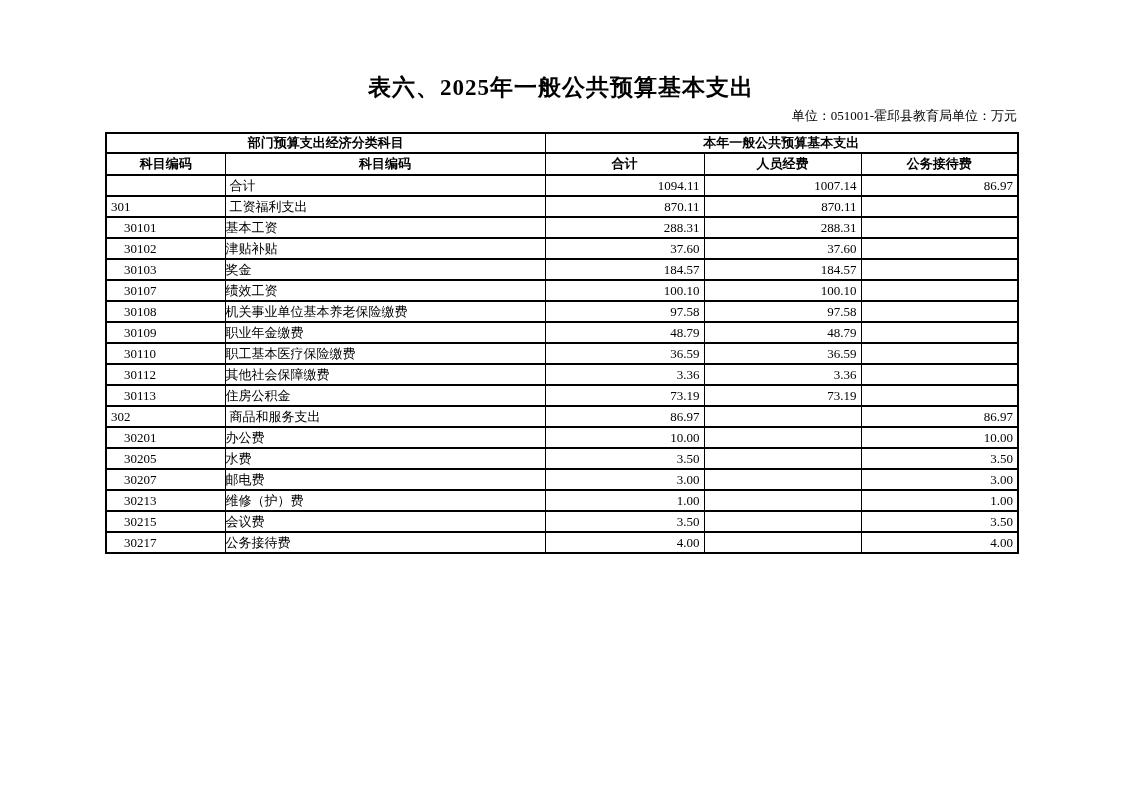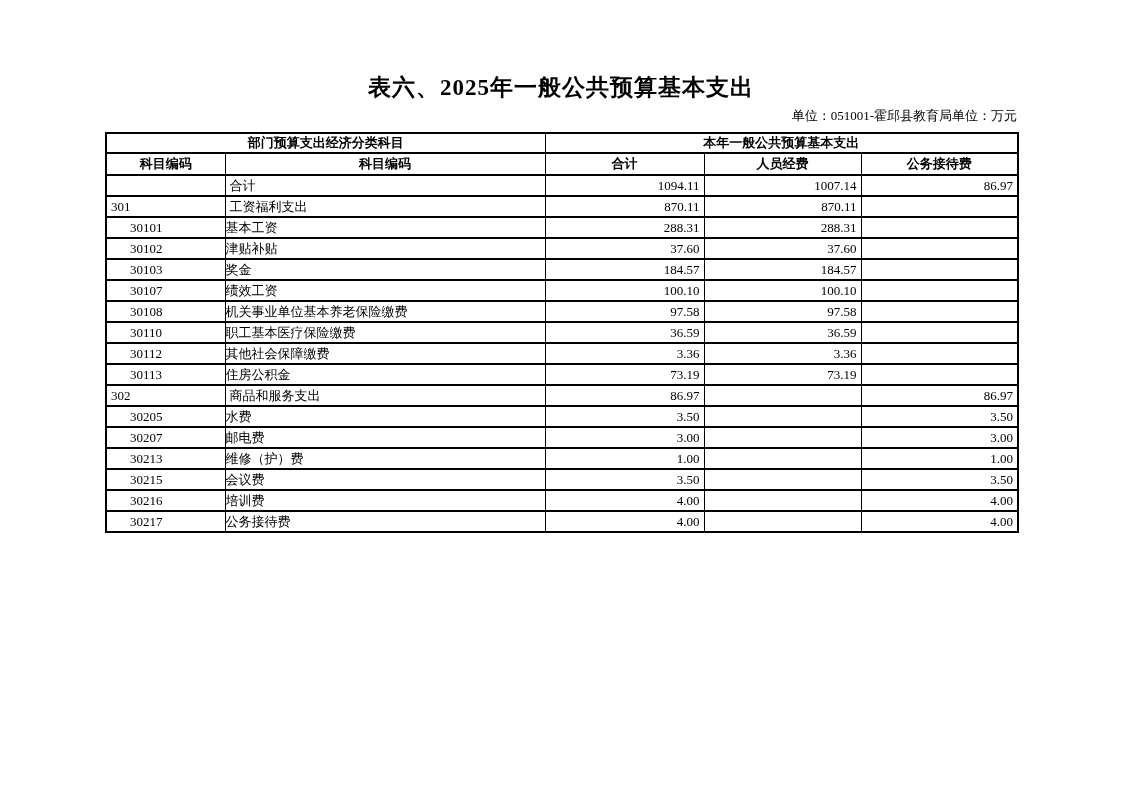--- a/index.html
+++ b/index.html
@@ -64,21 +64,21 @@
   }
   .budget-table tr.group-header-row th { height: 16px; }
   .budget-table tr.col-header-row th   { height: 22px; }
   .budget-table tbody tr { height: 21px; }
   .cell-code  { text-align: left; }
   .cell-name  { text-align: left; }
   .cell-total, .cell-personnel, .cell-public {
     text-align: right;
     padding-right: 5px;
   }
-  tr.level-2 .cell-code { padding-left: 23px; }
+  tr.level-2 .cell-code { padding-left: 17px; }
   tr.level-2 .cell-name { padding-left: 0; }
   tr.level-0 .cell-code, tr.level-1 .cell-code,
   tr.level-0 .cell-name, tr.level-1 .cell-name { padding-left: 4px; }
 </style>
 </head>
 <body>
 
 <div class="page">
 
   <h1 class="page-title">表六、2025年一般公共预算基本支出</h1>
@@ -153,20 +153,27 @@
       <td class="cell-public"></td>
     </tr>
         <tr class="level-2">
       <td class="cell-code">30108</td>
       <td class="cell-name">机关事业单位基本养老保险缴费</td>
       <td class="cell-total">97.58</td>
       <td class="cell-personnel">97.58</td>
       <td class="cell-public"></td>
     </tr>
         <tr class="level-2">
+      <td class="cell-code">30109</td>
+      <td class="cell-name">职业年金缴费</td>
+      <td class="cell-total">48.79</td>
+      <td class="cell-personnel">48.79</td>
+      <td class="cell-public"></td>
+    </tr>
+        <tr class="level-2">
       <td class="cell-code">30110</td>
       <td class="cell-name">职工基本医疗保险缴费</td>
       <td class="cell-total">36.59</td>
       <td class="cell-personnel">36.59</td>
       <td class="cell-public"></td>
     </tr>
         <tr class="level-2">
       <td class="cell-code">30112</td>
       <td class="cell-name">其他社会保障缴费</td>
       <td class="cell-total">3.36</td>
@@ -181,20 +188,27 @@
       <td class="cell-public"></td>
     </tr>
         <tr class="level-1">
       <td class="cell-code">302</td>
       <td class="cell-name">商品和服务支出</td>
       <td class="cell-total">86.97</td>
       <td class="cell-personnel"></td>
       <td class="cell-public">86.97</td>
     </tr>
         <tr class="level-2">
+      <td class="cell-code">30201</td>
+      <td class="cell-name">办公费</td>
+      <td class="cell-total">10.00</td>
+      <td class="cell-personnel"></td>
+      <td class="cell-public">10.00</td>
+    </tr>
+        <tr class="level-2">
       <td class="cell-code">30205</td>
       <td class="cell-name">水费</td>
       <td class="cell-total">3.50</td>
       <td class="cell-personnel"></td>
       <td class="cell-public">3.50</td>
     </tr>
         <tr class="level-2">
       <td class="cell-code">30207</td>
       <td class="cell-name">邮电费</td>
       <td class="cell-total">3.00</td>
@@ -209,27 +223,20 @@
       <td class="cell-public">1.00</td>
     </tr>
         <tr class="level-2">
       <td class="cell-code">30215</td>
       <td class="cell-name">会议费</td>
       <td class="cell-total">3.50</td>
       <td class="cell-personnel"></td>
       <td class="cell-public">3.50</td>
     </tr>
         <tr class="level-2">
-      <td class="cell-code">30216</td>
-      <td class="cell-name">培训费</td>
-      <td class="cell-total">4.00</td>
-      <td class="cell-personnel"></td>
-      <td class="cell-public">4.00</td>
-    </tr>
-        <tr class="level-2">
       <td class="cell-code">30217</td>
       <td class="cell-name">公务接待费</td>
       <td class="cell-total">4.00</td>
       <td class="cell-personnel"></td>
       <td class="cell-public">4.00</td>
     </tr>
       </tbody>
   </table>
 
 </div>

